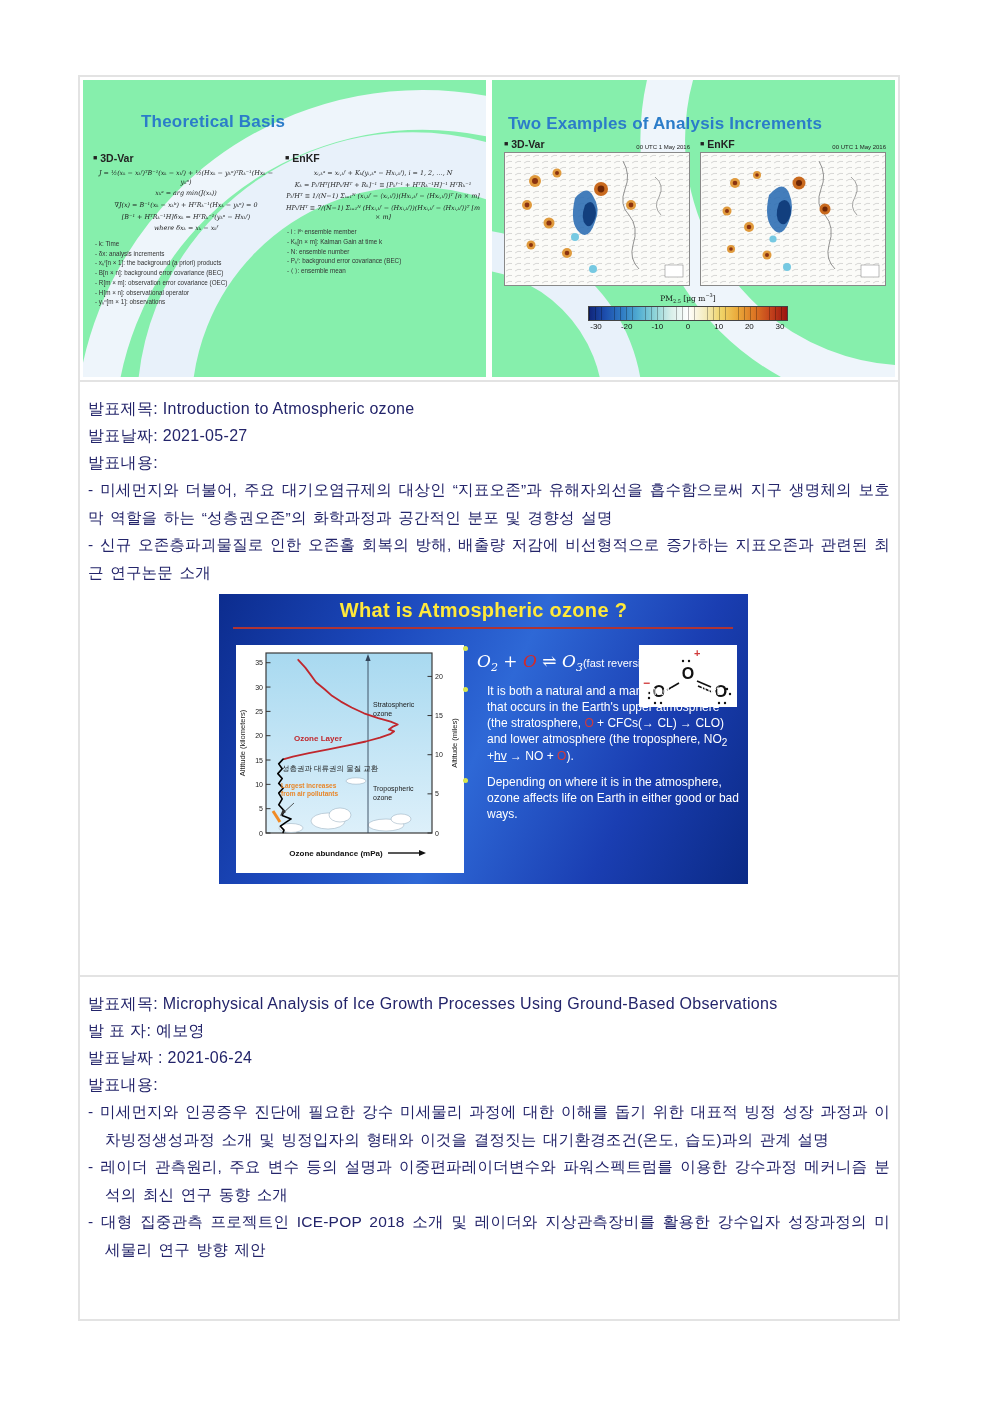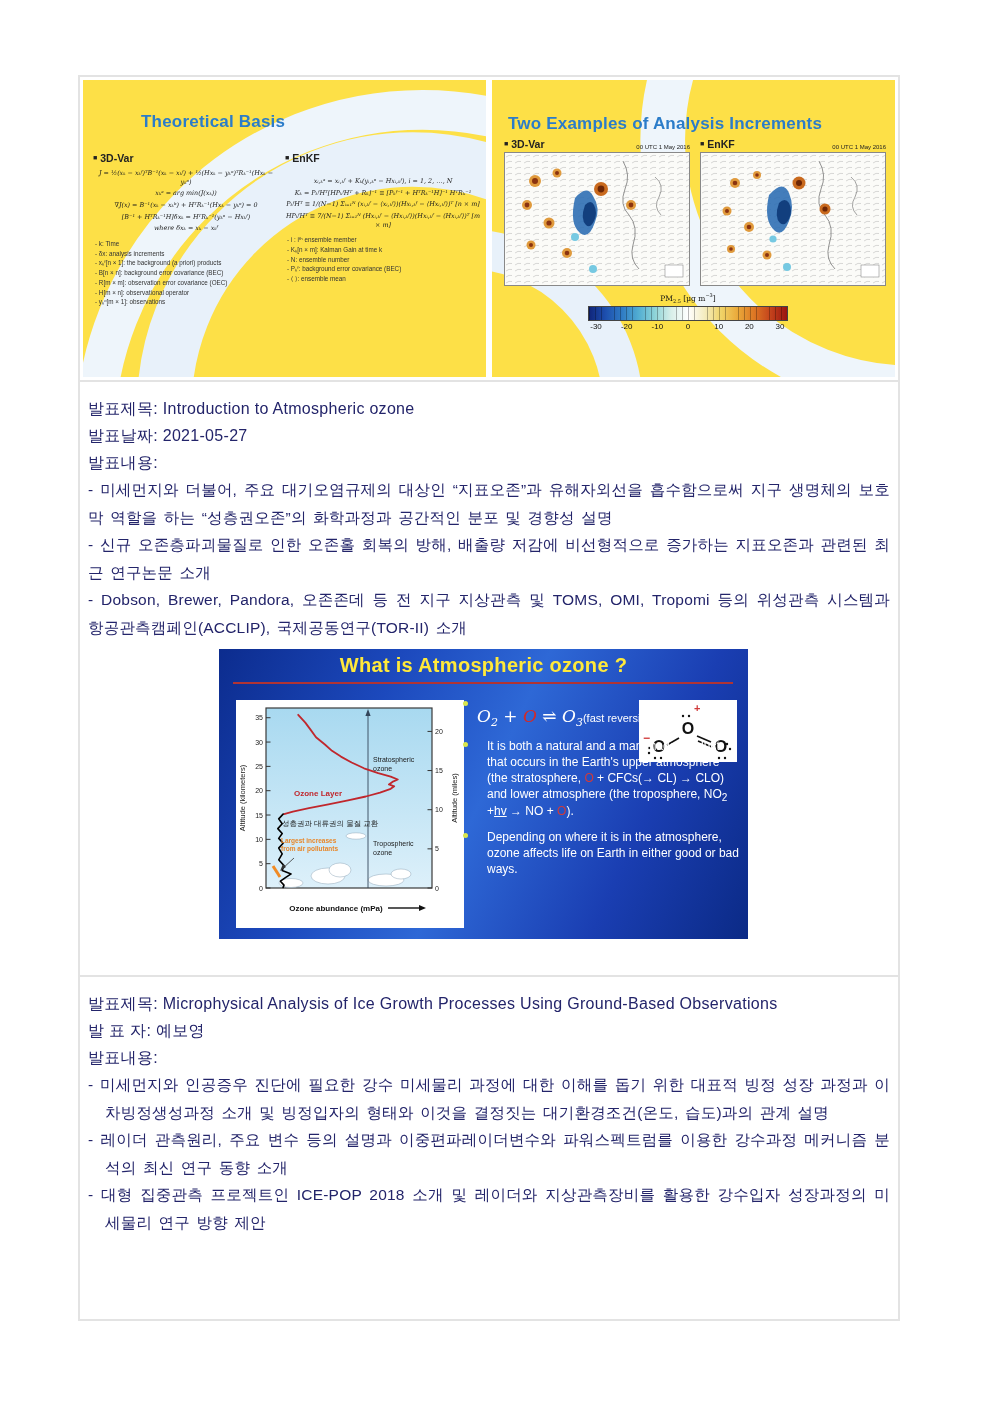--- a/index.html
+++ b/index.html
@@ -3,21 +3,21 @@
 <meta charset="utf-8">
 <style>
   html,body{margin:0;padding:0;}
   body{width:992px;height:1403px;background:#ffffff;position:relative;
        font-family:"Liberation Sans",sans-serif;color:#23246a;}
   .doc{position:absolute;left:78px;top:75px;width:822px;}
   .cell{border:2px solid #e3e3e3;background:#fff;box-sizing:border-box;margin-top:-2px;}
   .cell:first-child{margin-top:0;}
   
   .row1{height:307px;display:flex;gap:6px;padding:3px;}
-  .slide{position:relative;flex:1;background:#fde047;overflow:hidden;}
+  .slide{position:relative;flex:1;background:#86efac;overflow:hidden;}
   .swoosh{position:absolute;inset:0;width:100%;height:100%;}
   .s-title{position:absolute;font-weight:bold;font-size:17px;color:#2b7cc9;letter-spacing:.2px;}
   .t-title{left:58px;top:32px;}
   .m-title{left:16px;top:34px;}
   .subhead{font-size:10.5px;font-weight:bold;color:#222;}
   .subhead .sq{font-size:7px;vertical-align:2px;margin-right:3px;}
   .eqcol{position:absolute;top:72px;}
   .col1{left:10px;width:186px;}
   .col2{left:202px;width:196px;}
   .eq{font-family:"DejaVu Serif",serif;font-style:italic;font-size:6.4px;color:#1a1a1a;
@@ -96,21 +96,21 @@
           <div class="tb-item">δx: analysis increments</div>
           <div class="tb-item">xₖᶠ[n × 1]: the background (a priori) products</div>
           <div class="tb-item">B[n × n]: background error covariance (BEC)</div>
           <div class="tb-item">R[m × m]: observation error covariance (OEC)</div>
           <div class="tb-item">H[m × n]: observational operator</div>
           <div class="tb-item">yₖᵒ[m × 1]: observations</div>
         </div>
       </div>
       <div class="eqcol col2">
         <div class="subhead"><span class="sq">■</span><span>EnKF</span></div>
-        <div style="margin-top:13px;">
+        <div style="margin-top:5px;">
           <div class="eq">xᵢ,ₖᵃ = xᵢ,ₖᶠ + Kₖ(yᵢ,ₖᵒ − Hxᵢ,ₖᶠ),   i = 1, 2, …, N</div>
           <div class="eq">Kₖ = PₖᶠHᵀ[HPₖᶠHᵀ + Rₖ]⁻¹ ≡ [Pₖᶠ⁻¹ + HᵀRₖ⁻¹H]⁻¹ HᵀRₖ⁻¹</div>
           <div class="eq">PₖᶠHᵀ ≡ 1/(N−1) Σᵢ₌₁ᴺ (xᵢ,ₖᶠ − ⟨xᵢ,ₖᶠ⟩)(Hxᵢ,ₖᶠ − ⟨Hxᵢ,ₖᶠ⟩)ᵀ  [n × m]</div>
           <div class="eq">HPₖᶠHᵀ ≡ 7/(N−1) Σᵢ₌₁ᴺ (Hxᵢ,ₖᶠ − ⟨Hxᵢ,ₖᶠ⟩)(Hxᵢ,ₖᶠ − ⟨Hxᵢ,ₖᶠ⟩)ᵀ  [m × m]</div>
         </div>
         <div class="tb-list">
           <div class="tb-item">i : iᵗʰ ensemble member</div>
           <div class="tb-item">Kₖ[n × m]: Kalman Gain at time k</div>
           <div class="tb-item">N: ensemble number</div>
           <div class="tb-item">Pₖᶠ: background error covariance (BEC)</div>
@@ -226,21 +226,20 @@
       </div>
     </div>
   </div>
 
   <div class="cell row2">
     <div class="meta-line"><span>발표제목:</span><span> Introduction to Atmospheric ozone</span></div>
     <div class="meta-line"><span>발표날짜:</span><span> 2021-05-27</span></div>
     <div class="meta-line"><span>발표내용:</span></div>
     <div class="para">- 미세먼지와 더불어, 주요 대기오염규제의 대상인 “지표오존”과 유해자외선을 흡수함으로써 지구 생명체의 보호막 역할을 하는 “성층권오존”의  화학과정과 공간적인 분포 및 경향성 설명</div>
     <div class="para">- 신규 오존층파괴물질로 인한 오존홀 회복의 방해, 배출량 저감에 비선형적으로 증가하는 지표오존과 관련된 최근 연구논문 소개</div>
-    <div class="para">- Dobson, Brewer, Pandora, 오존존데 등 전 지구 지상관측 및 TOMS, OMI, Tropomi 등의 위성관측 시스템과 항공관측캠페인(ACCLIP), 국제공동연구(TOR-II) 소개</div>
 
     <div class="oz">
       <div class="oz-title">What is Atmospheric ozone ?</div>
       <div class="oz-rule"></div>
 
       <div class="oz-chartbox">
         <svg id="oz-svg" viewBox="0 0 228 226" width="228" height="226">
           <defs>
             <linearGradient id="sky" x1="0" y1="0" x2="0" y2="1">
               <stop offset="0" stop-color="#a8d9f0"></stop>
@@ -346,18 +345,19 @@
         <div class="oz-eq"><span>O</span><sub>2</sub><span> + </span><span class="red">O</span><span> ⇌ </span><span>O</span><sub>3</sub><span class="note">(fast reversible)</span></div>
         <div class="oz-b oz-b2"><span class="dot"></span><span>It is both a natural and a man-made product that occurs in the Earth's upper atmosphere (the stratosphere, </span><span class="redO">O</span><span> + CFCs(→ CL) → CLO) and lower atmosphere (the troposphere, NO</span><sub>2</sub><span> +</span><span class="uline">hv</span><span> → NO + </span><span class="redO">O</span><span>).</span></div>
         <div class="oz-b oz-b3"><span class="dot"></span><span>Depending on where it is in the atmosphere, ozone affects life on Earth in either good or bad ways.</span></div>
       </div>
     </div>
   </div>
 
   <div class="cell row3">
     <div class="meta-line"><span>발표제목:</span><span> Microphysical Analysis of Ice Growth Processes Using Ground-Based Observations</span></div>
     <div class="meta-line"><span>발 표 자:</span><span> 예보영</span></div>
+    <div class="meta-line"><span>발표날짜 :</span><span> 2021-06-24</span></div>
     <div class="meta-line"><span>발표내용:</span></div>
     <div class="para2">- 미세먼지와 인공증우 진단에 필요한 강수 미세물리 과정에 대한 이해를 돕기 위한 대표적 빙정 성장 과정과 이차빙정생성과정 소개 및 빙정입자의 형태와 이것을 결정짓는 대기환경조건(온도, 습도)과의 관계 설명</div>
     <div class="para2">- 레이더 관측원리, 주요 변수 등의 설명과 이중편파레이더변수와 파워스펙트럼를 이용한 강수과정 메커니즘 분석의 최신 연구 동향 소개</div>
     <div class="para2">- 대형 집중관측 프로젝트인 ICE-POP 2018 소개 및 레이더와 지상관측장비를 활용한 강수입자 성장과정의 미세물리 연구 방향 제안</div>
   </div>
 </div>
 
 </body></html>

